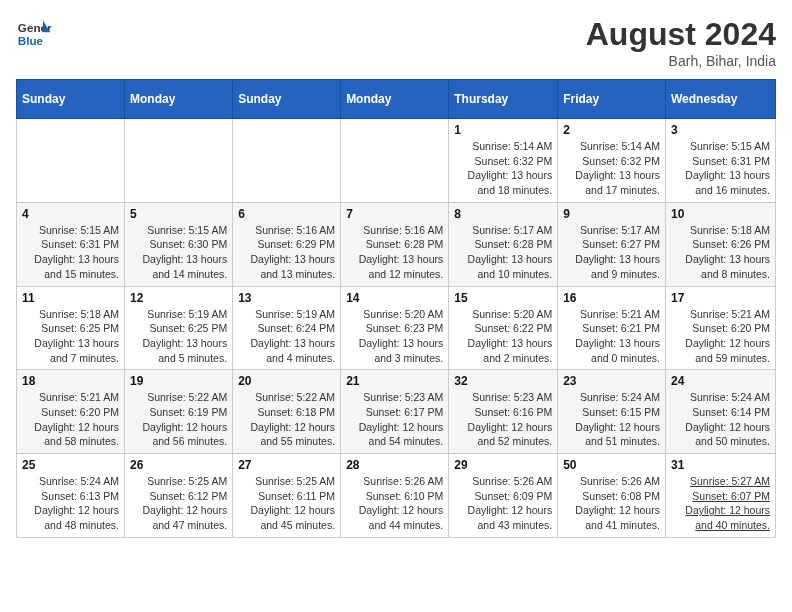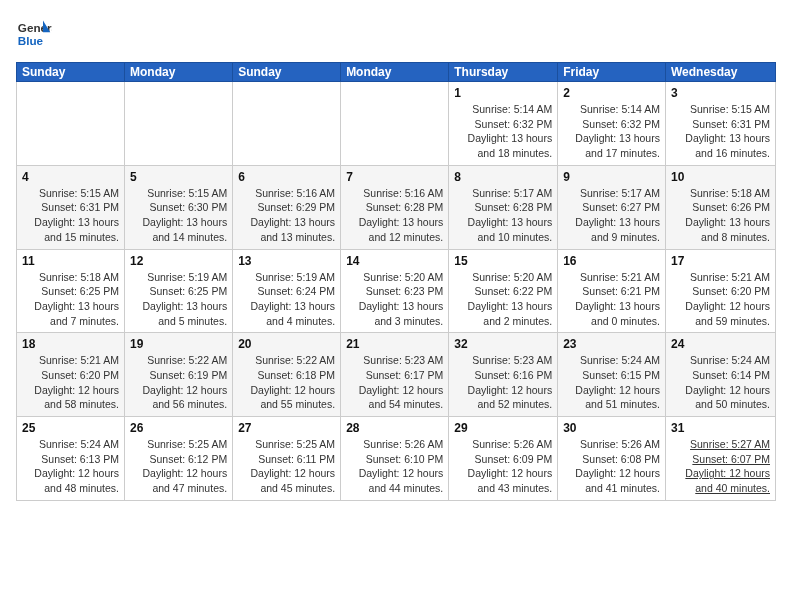--- a/index.html
+++ b/index.html
@@ -39,21 +39,21 @@
     }
     table {
       width: 100%;
       border-collapse: collapse;
       font-size: 11px;
     }
     thead th {
       background-color: #2563c0;
       color: #fff;
       text-align: left;
-      padding: 2px 5px;
+      padding: 12px 5px;
       font-size: 12px;
       font-weight: bold;
       border: 1px solid #1a4f9e;
     }
     tbody td {
       border: 1px solid #ccc;
       vertical-align: top;
       padding: 4px 5px;
       width: 113px;
       height: 80px;
@@ -81,20 +81,22 @@
 
 <div class="header">
   <div class="logo">
     <svg class="logo-icon" viewBox="0 0 40 40">
       <text x="2" y="18" font-size="13" font-weight="bold" fill="#333" font-family="Arial">General</text>
       <text x="2" y="32" font-size="13" font-weight="bold" fill="#1565c0" font-family="Arial">Blue</text>
       <polygon points="30,5 38,18 30,18" fill="#1565c0"></polygon>
     </svg>
   </div>
   <div class="title-block">
+    <div class="month-year">August 2024</div>
+    <div class="location">Barh, Bihar, India</div>
   </div>
 </div>
 
 <table>
   <thead>
     <tr id="weekday-header">
         <th>Sunday</th>
         <th>Monday</th>
         <th>Sunday</th>
         <th>Monday</th>
@@ -314,21 +316,21 @@
 and 44 minutes.</div>
         </td>
         <td>
           <div class="day-num">29</div>
           <div class="day-info" style="white-space: pre-line;">Sunrise: 5:26 AM
 Sunset: 6:09 PM
 Daylight: 12 hours
 and 43 minutes.</div>
         </td>
         <td>
-          <div class="day-num">30</div>
+          <div class="day-num">50</div>
           <div class="day-info" style="white-space: pre-line;">Sunrise: 5:26 AM
 Sunset: 6:08 PM
 Daylight: 12 hours
 and 41 minutes.</div>
         </td>
         <td>
           <div class="day-num">31</div>
           <div class="day-info" style="white-space: pre-line; text-decoration: underline;">Sunrise: 5:27 AM
 Sunset: 6:07 PM
 Daylight: 12 hours

